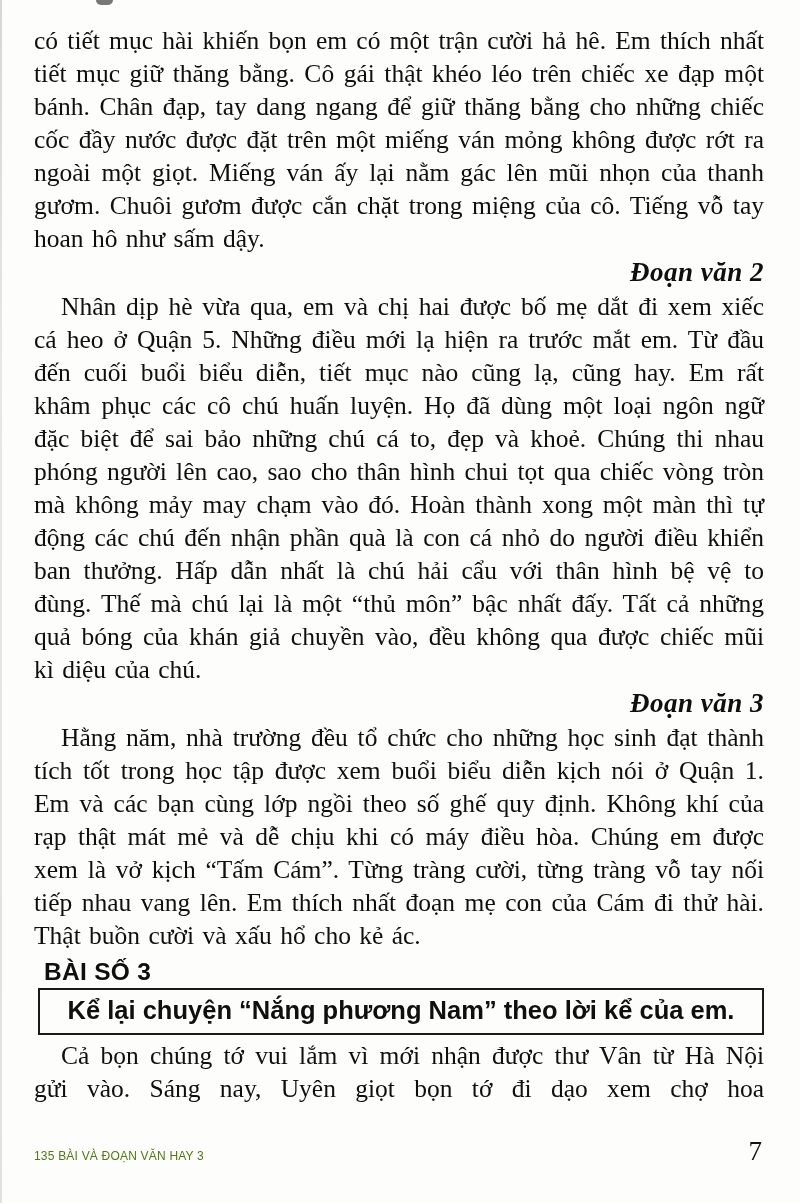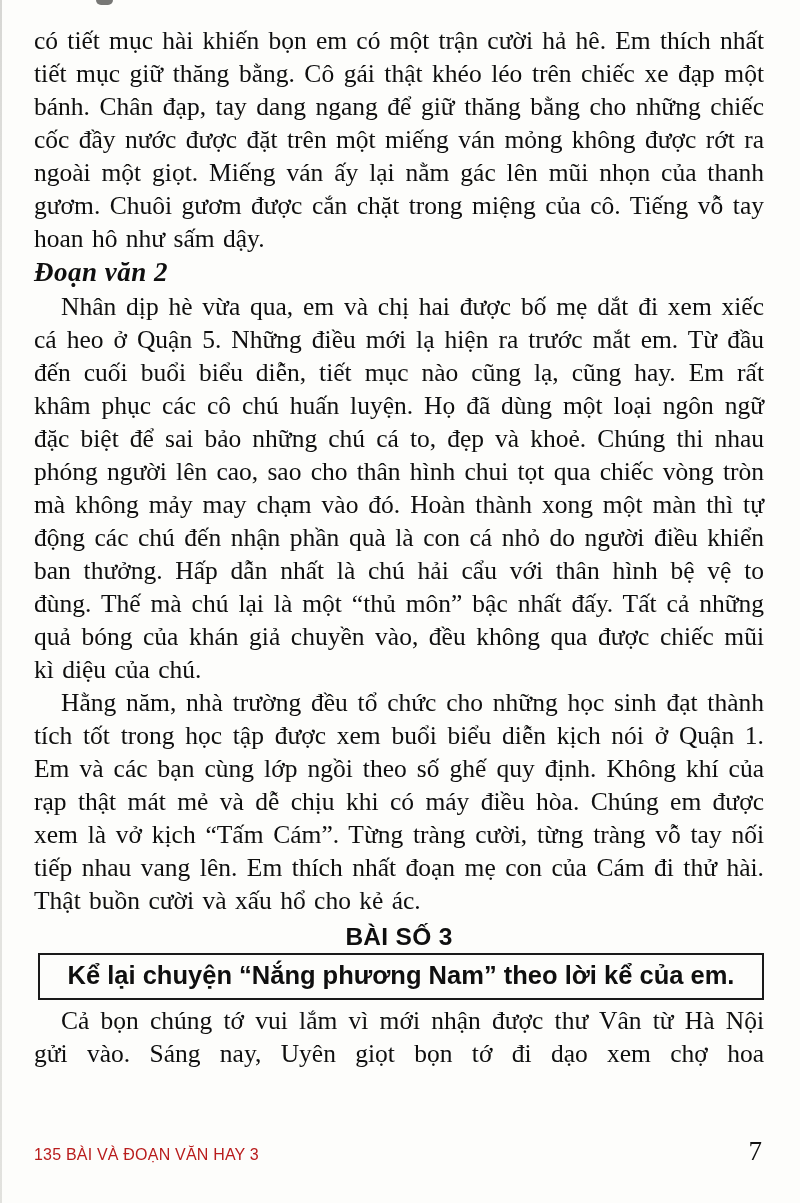--- a/index.html
+++ b/index.html
@@ -29,31 +29,30 @@
   }
   .indent { text-indent: 27px; font-family: Liberation Serif, serif; }
   .justify-last { text-align-last: justify; }
   .section-heading {
     margin: 1px 0 1px;
     font-family: "Liberation Serif", "DejaVu Serif", serif;
     font-size: 27px;
     line-height: 33px;
     font-weight: bold;
     font-style: italic;
-    text-align: left;
+    text-align: right;
     letter-spacing: 0.5px;
   }
   .exercise-heading {
     margin: 6px 10px 3px;
     font-family: "Liberation Sans", "DejaVu Sans", sans-serif;
     font-size: 24.5px;
     line-height: 27px;
     font-weight: bold;
     letter-spacing: 0.3px;
-    text-align: center;
   }
   .title-box {
     border: 2px solid #1a1a1a;
     margin: 1px 0 4px 4px;
     padding: 5px 8px 7px 8px;
     text-align: center;
     font-family: "Liberation Sans", "DejaVu Sans", sans-serif;
     font-weight: bold;
     font-size: 25.5px;
     line-height: 31px;
@@ -62,23 +61,23 @@
     position: absolute;
     left: 34px;
     right: 38px;
     bottom: 36px;
     display: flex;
     justify-content: space-between;
     align-items: baseline;
   }
   .footer-title {
     font-family: "Liberation Sans", "DejaVu Sans", sans-serif;
-    font-size: 16px;
+    font-size: 12px;
     letter-spacing: 0.2px;
-    color: #b91c1c;
+    color: #4d7c0f;
   }
   .footer-page {
     font-family: "Liberation Serif", "DejaVu Serif", serif;
     font-size: 27px;
     color: #111;
   }
   .artifact-top {
     position: absolute;
     top: 0;
     left: 96px;
@@ -105,20 +104,21 @@
 
   <div class="artifact-left"></div>
   <div class="artifact-top"></div>
 
   <p class="body-text">có tiết mục hài khiến bọn em có một trận cười hả hê. Em thích nhất tiết mục giữ thăng bằng. Cô gái thật khéo léo trên chiếc xe đạp một bánh. Chân đạp, tay dang ngang để giữ thăng bằng cho những chiếc cốc đầy nước được đặt trên một miếng ván mỏng không được rớt ra ngoài một giọt. Miếng ván ấy lại nằm gác lên mũi nhọn của thanh gươm. Chuôi gươm được cắn chặt trong miệng của cô. Tiếng vỗ tay hoan hô như sấm dậy.</p>
 
   <h3 class="section-heading">Đoạn văn 2</h3>
 
   <p class="body-text indent">Nhân dịp hè vừa qua, em và chị hai được bố mẹ dắt đi xem xiếc cá heo ở Quận 5. Những điều mới lạ hiện ra trước mắt em. Từ đầu đến cuối buổi biểu diễn, tiết mục nào cũng lạ, cũng hay. Em rất khâm phục các cô chú huấn luyện. Họ đã dùng một loại ngôn ngữ đặc biệt để sai bảo những chú cá to, đẹp và khoẻ. Chúng thi nhau phóng người lên cao, sao cho thân hình chui tọt qua chiếc vòng tròn mà không mảy may chạm vào đó. Hoàn thành xong một màn thì tự động các chú đến nhận phần quà là con cá nhỏ do người điều khiển ban thưởng. Hấp dẫn nhất là chú hải cẩu với thân hình bệ vệ to đùng. Thế mà chú lại là một “thủ môn” bậc nhất đấy. Tất cả những quả bóng của khán giả chuyền vào, đều không qua được chiếc mũi kì diệu của chú.</p>
 
+  <h3 class="section-heading">Đoạn văn 3</h3>
 
   <p class="body-text indent">Hằng năm, nhà trường đều tổ chức cho những học sinh đạt thành tích tốt trong học tập được xem buổi biểu diễn kịch nói ở Quận 1. Em và các bạn cùng lớp ngồi theo số ghế quy định. Không khí của rạp thật mát mẻ và dễ chịu khi có máy điều hòa. Chúng em được xem là vở kịch “Tấm Cám”. Từng tràng cười, từng tràng vỗ tay nối tiếp nhau vang lên. Em thích nhất đoạn mẹ con của Cám đi thử hài. Thật buồn cười và xấu hổ cho kẻ ác.</p>
 
   <h2 class="exercise-heading">BÀI SỐ 3</h2>
 
   <div class="title-box">
     <span>Kể lại chuyện “Nắng phương Nam” theo lời kể của em.</span>
   </div>
 
 

